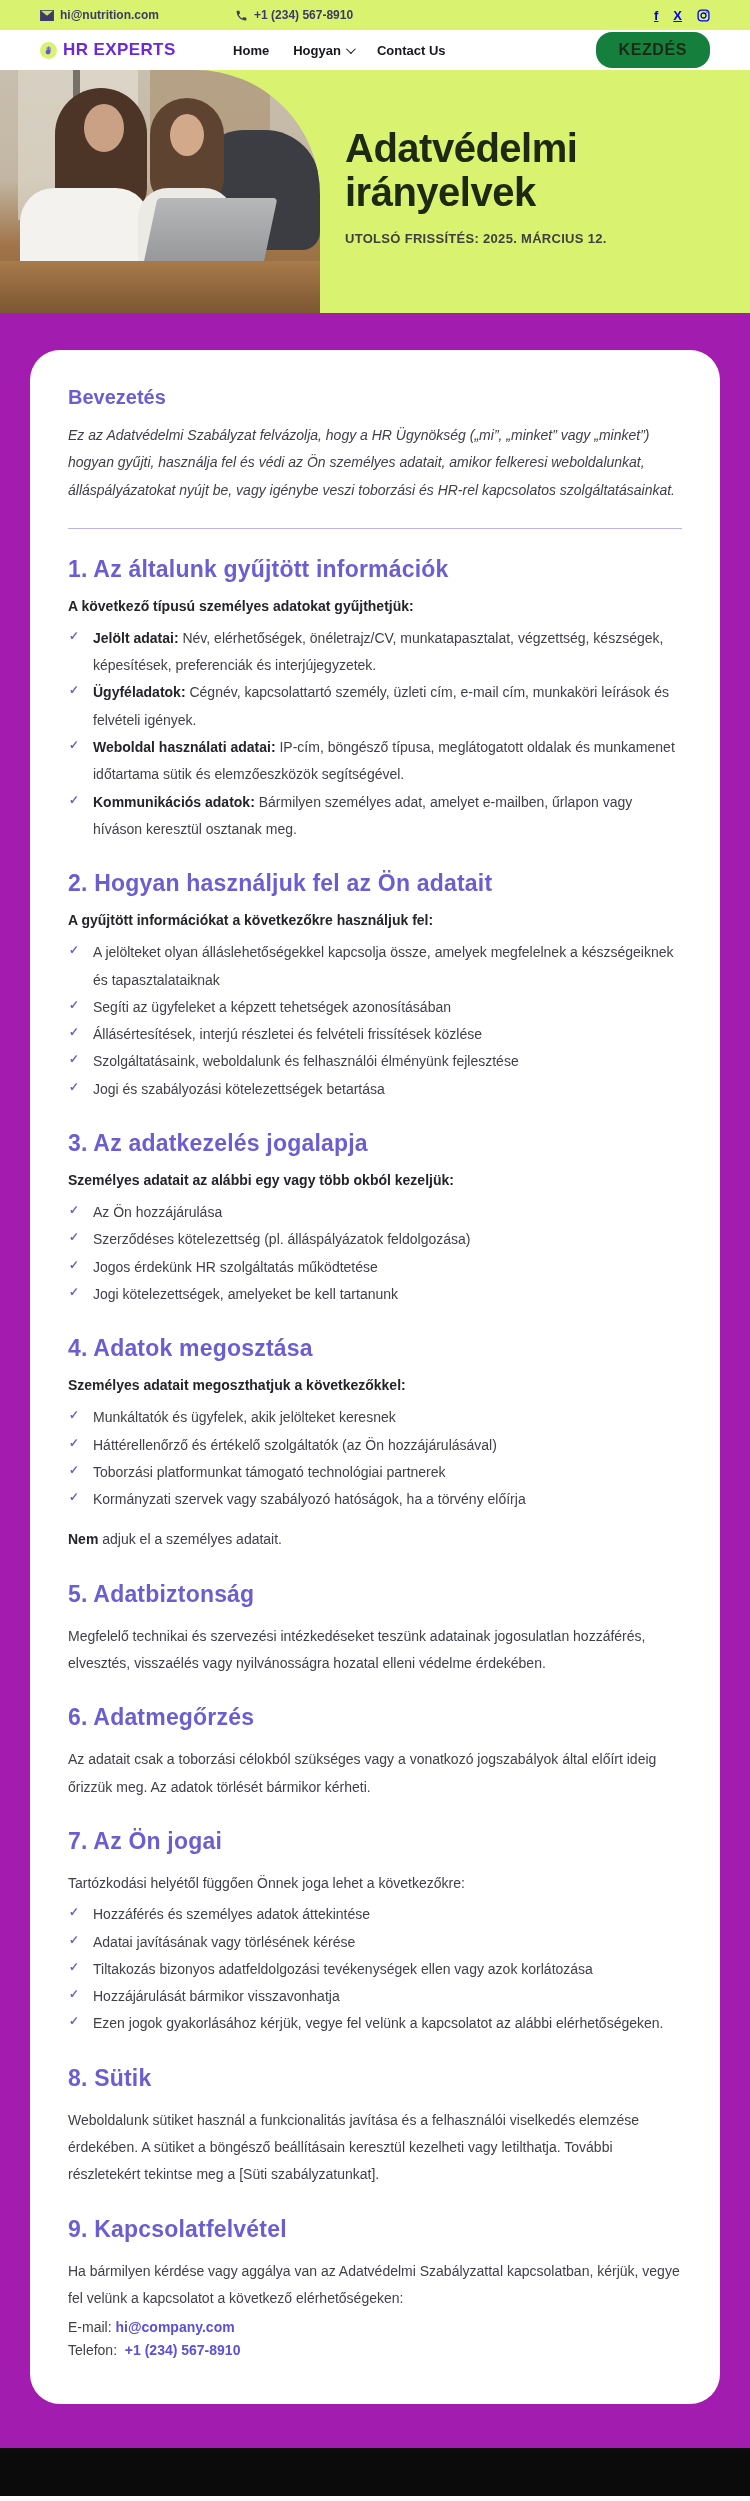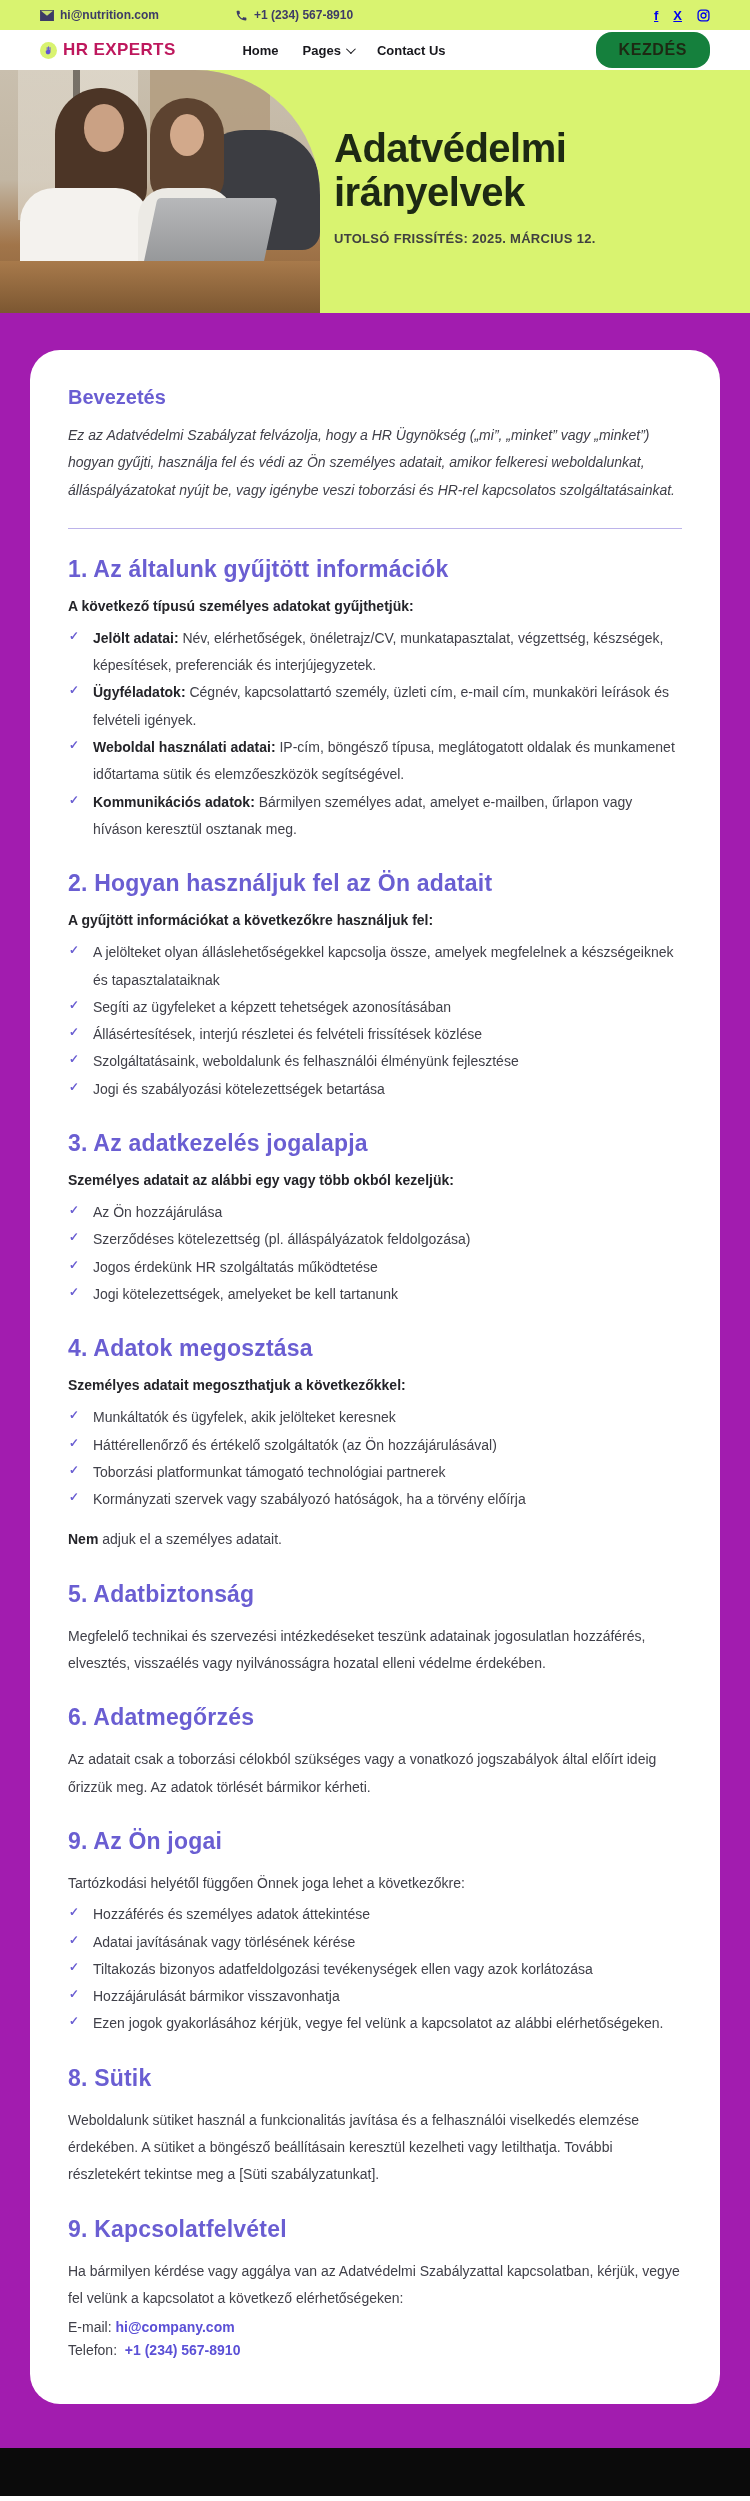--- a/index.html
+++ b/index.html
@@ -13,41 +13,41 @@
   .topbar-item svg { display:block; }
   .topbar-social { margin-left:auto; display:flex; align-items:center; gap:15px; color:#3d3b66; }
   .soc-glyph { font-size:13px; font-weight:700; cursor:pointer; line-height:1; }
   .soc-svg svg { display:block; }
 
   
   .header { height:40px; background:#fff; display:flex; align-items:center; padding:0 40px; }
   .logo { display:flex; align-items:center; gap:6px; cursor:pointer; }
   .logo-badge { width:17px; height:17px; border-radius:50%; background:#d9f370; display:flex; align-items:center; justify-content:center; }
   .logo-badge svg { width:11px; height:11px; fill:#6153d3; }
-  .logo-text { color:#be185d; font-size:17px; font-weight:700; letter-spacing:.4px; }
+  .logo-text { color:#6d28d9; font-size:17px; font-weight:700; letter-spacing:.4px; }
   .main-nav { margin-left:auto; display:flex; gap:24px; }
   .nav-link { font-size:13px; font-weight:700; color:#17171c; text-decoration:none; display:flex; align-items:center; gap:5px; }
   .chev { width:7px; height:7px; border-right:1.6px solid #17171c; border-bottom:1.6px solid #17171c; transform:rotate(45deg) translateY(-2px); display:inline-block; }
   .cta-btn { margin-left:150px; background:#15803d; border:none; border-radius:16px; padding:9px 23px; font-family:inherit; font-size:16px; font-weight:700; letter-spacing:.6px; color:#1d2913; cursor:pointer; }
 
   
   .hero { position:relative; height:243px; background:#d9f370; overflow:hidden; }
   .hero-photo { position:absolute; left:0; top:0; width:320px; height:243px; border-top-right-radius:125px; overflow:hidden; background:linear-gradient(180deg,#c9bfae 0%,#c2b6a3 45%,#a1754a 72%,#8a6038 100%); }
   .ph-window { position:absolute; left:18px; top:0; width:120px; height:150px; background:linear-gradient(90deg,#ddd6c9 0 46%,#55504a 46% 52%, #e4ded2 52% 100%); opacity:.7; }
   .ph-board { position:absolute; left:150px; top:0; width:120px; height:95px; background:#b09a7c; opacity:.8; }
   .ph-chair { position:absolute; left:190px; top:60px; width:130px; height:120px; background:#3c3d42; border-radius:55px 55px 18px 18px; }
   .ph-hair1 { position:absolute; left:55px; top:18px; width:92px; height:130px; background:#4c3526; border-radius:46px 46px 30px 30px; }
   .ph-face1 { position:absolute; left:84px; top:34px; width:40px; height:48px; background:#caa184; border-radius:50%; }
   .ph-hair2 { position:absolute; left:150px; top:28px; width:74px; height:105px; background:#5d4330; border-radius:40px 40px 26px 26px; }
   .ph-face2 { position:absolute; left:170px; top:44px; width:34px; height:42px; background:#d2a98b; border-radius:50%; }
   .ph-shirt1 { position:absolute; left:20px; top:118px; width:130px; height:90px; background:#f4f2ee; border-radius:34px 34px 0 0; }
   .ph-shirt2 { position:absolute; left:138px; top:118px; width:96px; height:80px; background:#eceae5; border-radius:30px 30px 0 0; }
   .ph-laptop { position:absolute; left:150px; top:128px; width:120px; height:70px; background:linear-gradient(180deg,#b7b8ba,#939597); transform:skewX(-12deg); border-radius:4px; }
   .ph-desk { position:absolute; left:0; bottom:0; width:100%; height:52px; background:linear-gradient(180deg,#a87a4b,#7c5731); }
-  .hero-text { position:absolute; left:334px; top:56px; }
+  .hero-text { position:absolute; left:345px; top:56px; }
   .hero-title { font-size:40px; line-height:1.1; font-weight:800; color:#1d2913; letter-spacing:-.5px; }
   .hero-updated { margin-top:17px; font-size:13px; font-weight:700; color:#404040; letter-spacing:.3px; }
 
   
   .main-section { background:#a21caf; padding:37px 30px 44px; }
   .card { background:#fff; border-radius:30px; padding:36px 38px 42px; }
   .intro-h { color:#6a5ed2; font-size:20px; font-weight:700; margin-bottom:13px; }
   .intro-p { font-style:italic; font-size:14px; line-height:1.95; color:#404049; margin-bottom:24px; }
   .divider { border:none; border-top:1px solid #bcb3ea; margin-bottom:6px; }
   .section-h { color:#6a5ed2; font-size:23px; font-weight:700; margin:27px 0 15px; letter-spacing:.2px; }
@@ -103,21 +103,21 @@
           <path d="M8 12V5.5a1.1 1.1 0 1 1 2.2 0V11h.9V4a1.1 1.1 0 1 1 2.2 0v7h.9V5.5a1.1 1.1 0 1 1 2.2 0V14c0 3.6-2.2 6.2-5.3 6.2-3 0-5.1-2.3-5.1-5.2v-2a1.05 1.05 0 0 1 2-.4z"></path>
         </svg>
     </span>
     <span class="logo-text">HR EXPERTS</span>
   </div>
   <nav class="main-nav">
       <a class="nav-link" href="#">
         <span>Home</span>
       </a>
       <a class="nav-link" href="#">
-        <span>Pages</span>
+        <span>Hogyan</span>
         <span class="chev"></span>
       </a>
       <a class="nav-link" href="#">
         <span>Contact Us</span>
       </a>
     </nav>
   <button class="cta-btn">KEZDÉS</button>
 </header>
 
 <section class="hero">
@@ -190,21 +190,21 @@
         </section>
         <section>
           <h2 class="section-h">5. Adatbiztonság</h2>
           <p class="body-p">Megfelelő technikai és szervezési intézkedéseket teszünk adatainak jogosulatlan hozzáférés, elvesztés, visszaélés vagy nyilvánosságra hozatal elleni védelme érdekében.</p>
         </section>
         <section>
           <h2 class="section-h">6. Adatmegőrzés</h2>
           <p class="body-p">Az adatait csak a toborzási célokból szükséges vagy a vonatkozó jogszabályok által előírt ideig őrizzük meg. Az adatok törlését bármikor kérheti.</p>
         </section>
         <section>
-          <h2 class="section-h">9. Az Ön jogai</h2>
+          <h2 class="section-h">7. Az Ön jogai</h2>
           <p class="body-p">Tartózkodási helyétől függően Önnek joga lehet a következőkre:</p>
           <ul class="checklist">
             <li class="check-item"><span class="check">✓</span>Hozzáférés és személyes adatok áttekintése</li>
             <li class="check-item"><span class="check">✓</span>Adatai javításának vagy törlésének kérése</li>
             <li class="check-item"><span class="check">✓</span>Tiltakozás bizonyos adatfeldolgozási tevékenységek ellen vagy azok korlátozása</li>
             <li class="check-item"><span class="check">✓</span>Hozzájárulását bármikor visszavonhatja</li>
             <li class="check-item"><span class="check">✓</span>Ezen jogok gyakorlásához kérjük, vegye fel velünk a kapcsolatot az alábbi elérhetőségeken.</li>
           </ul>
         </section>
         <section>

